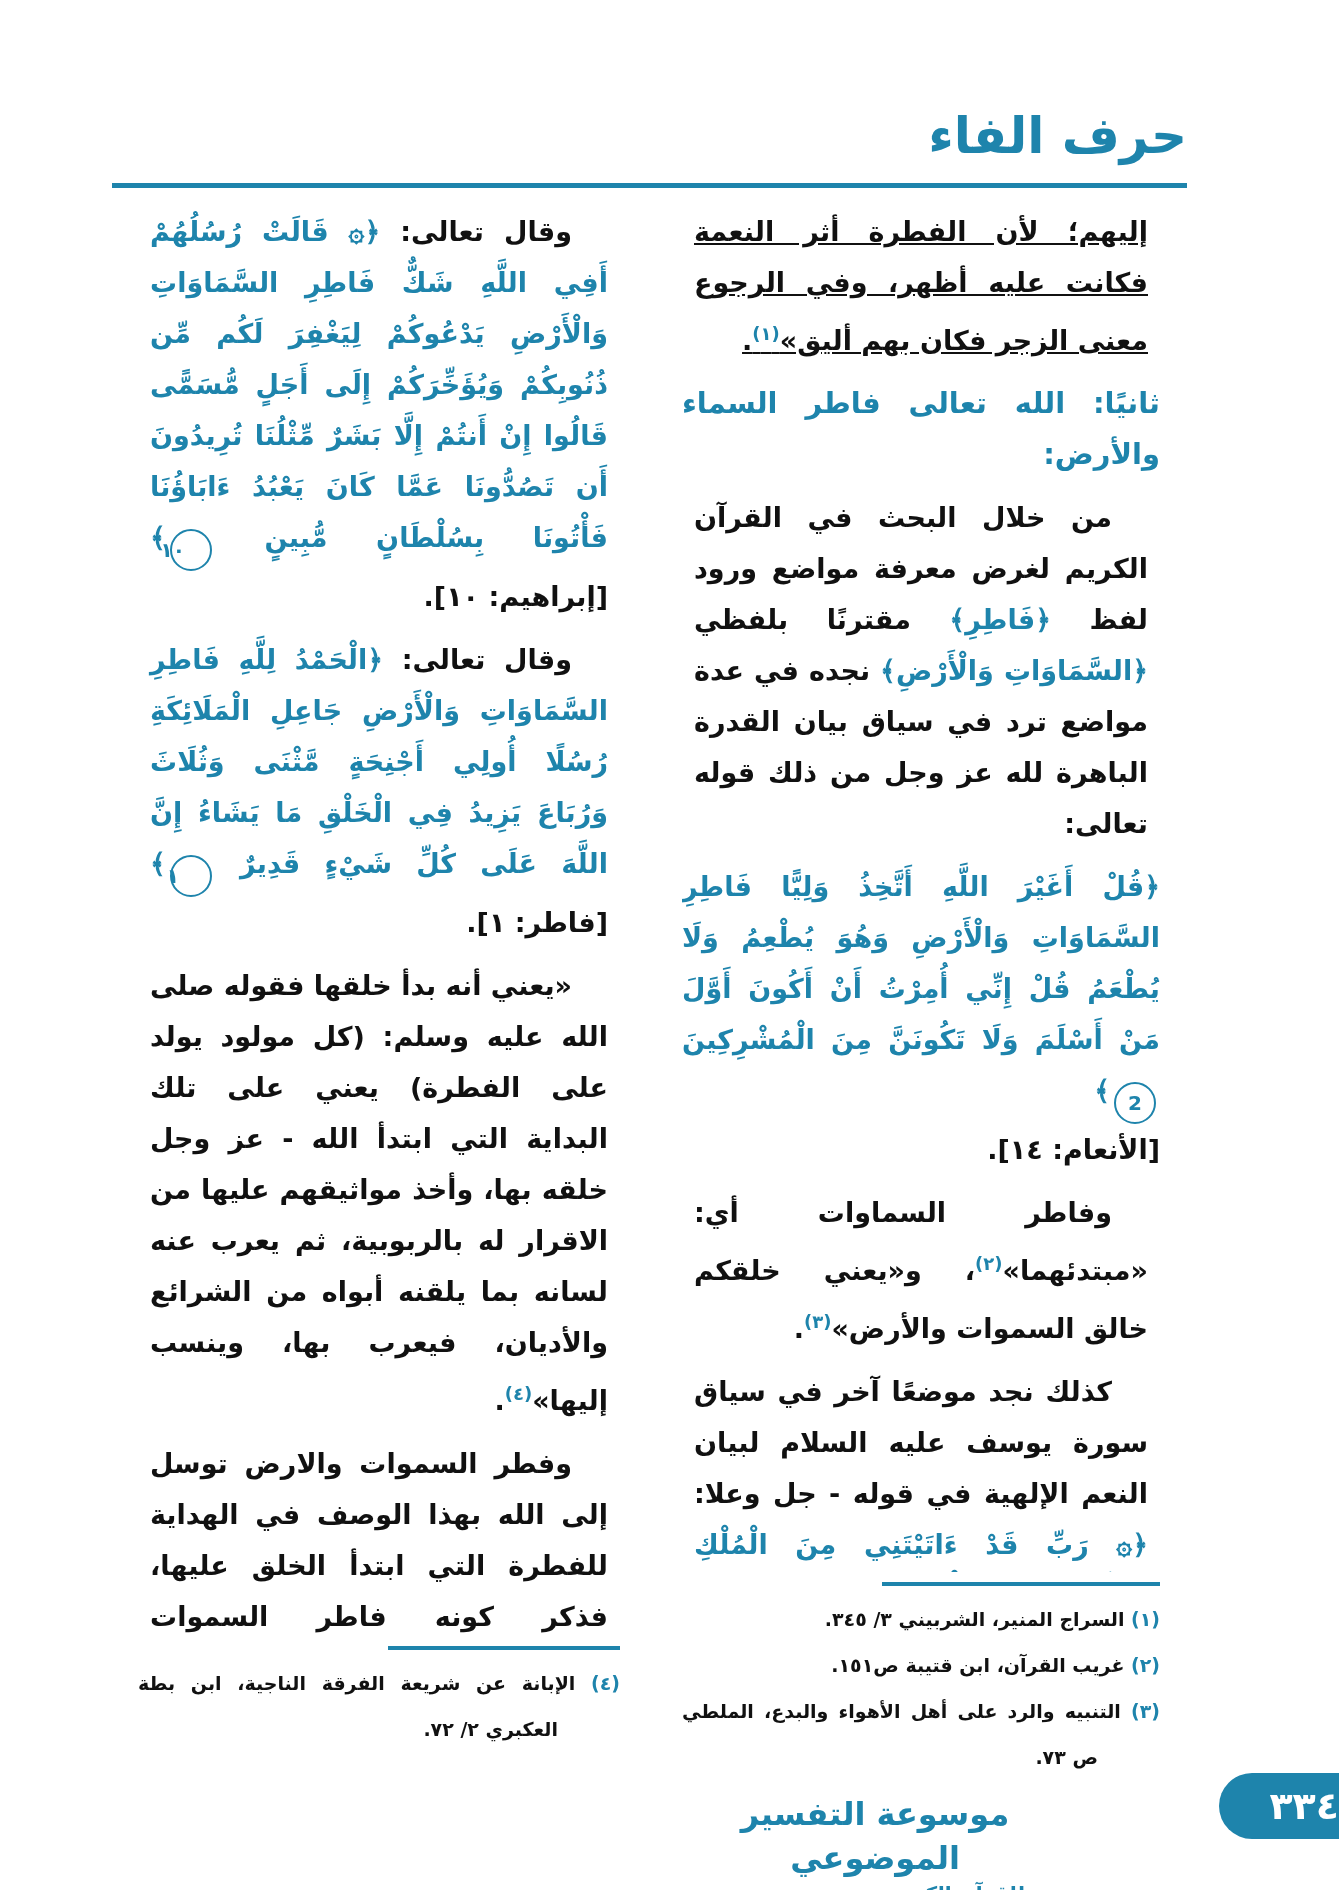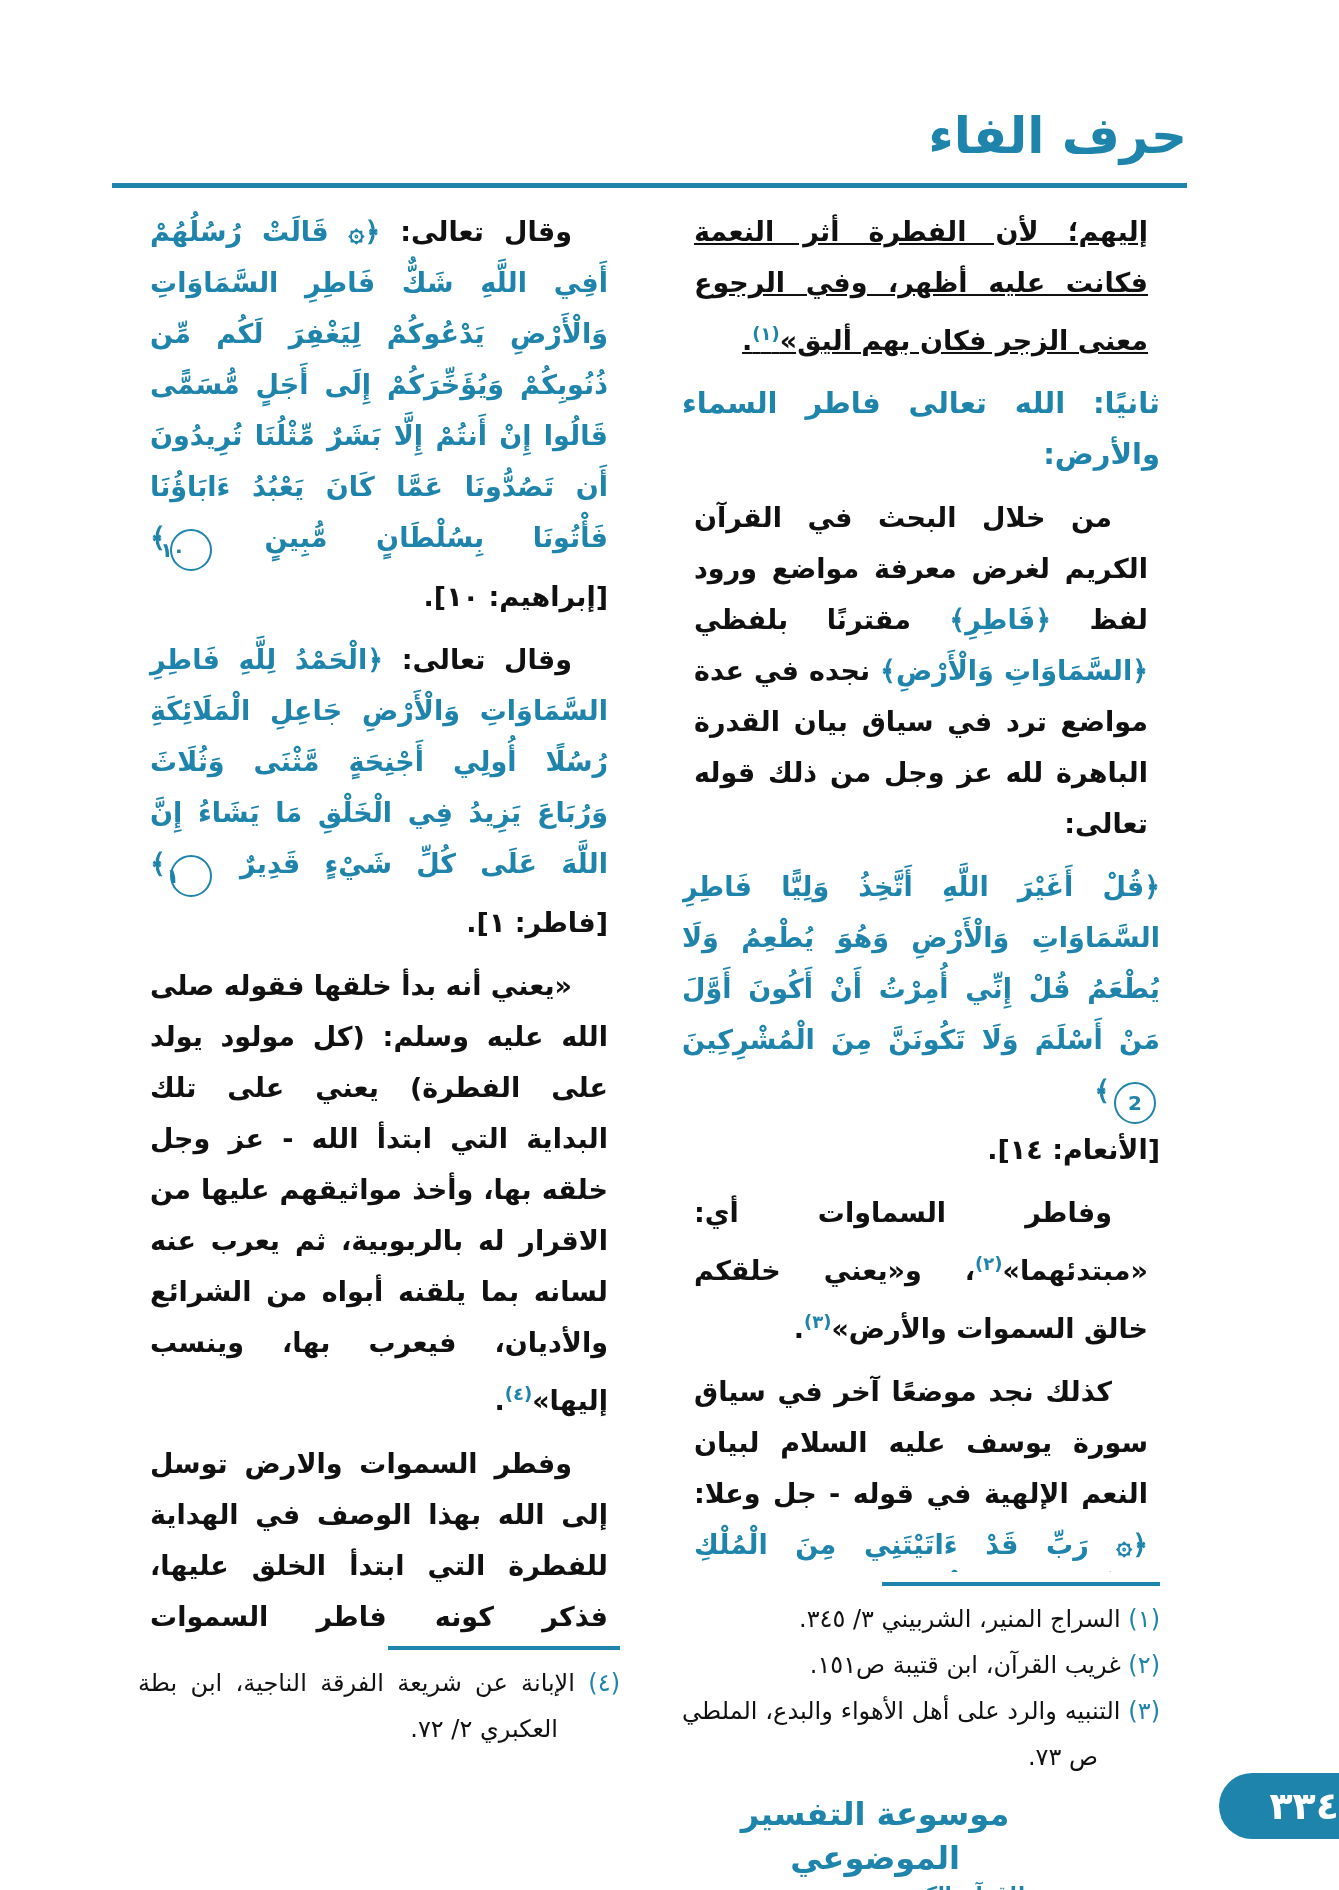--- a/index.html
+++ b/index.html
@@ -29,21 +29,21 @@
     font-weight:700; text-indent:0;
   }
   .verse{ text-indent:0; }
   .verse-ref{ text-indent:0; }
   .ayah-num{
     display:inline-flex; align-items:center; justify-content:center;
     width:38px; height:38px; border:2px solid var(--accent); border-radius:50%;
     color:var(--accent); font-size:20px; line-height:1; margin:0 4px; vertical-align:-10px;
   }
   .fnref{ color:var(--accent); font-size:18px; font-weight:700; }
-  .fnblock{ position:absolute; font-size:24px; line-height:46px; font-weight:400; text-align:justify; }
+  .fnblock{ position:absolute; font-size:19px; line-height:46px; font-weight:700; text-align:justify; }
   .fn-right{ top:1582px; right:179px; width:478px; }
   .fn-left{ top:1646px; left:138px; width:482px; }
   .fn-rule{ height:4px; background:var(--accent); margin-bottom:10px; }
   .fn-right .fn-rule{ width:278px; }
   .fn-left .fn-rule{ width:232px; }
   .fn-item{ padding-right:62px; text-indent:-62px; }
   .fn-num{ color:var(--accent); }
   .logo{
     position:absolute; top:1792px; right:314px; width:300px; text-align:center;
     color:var(--accent); font-weight:700;

